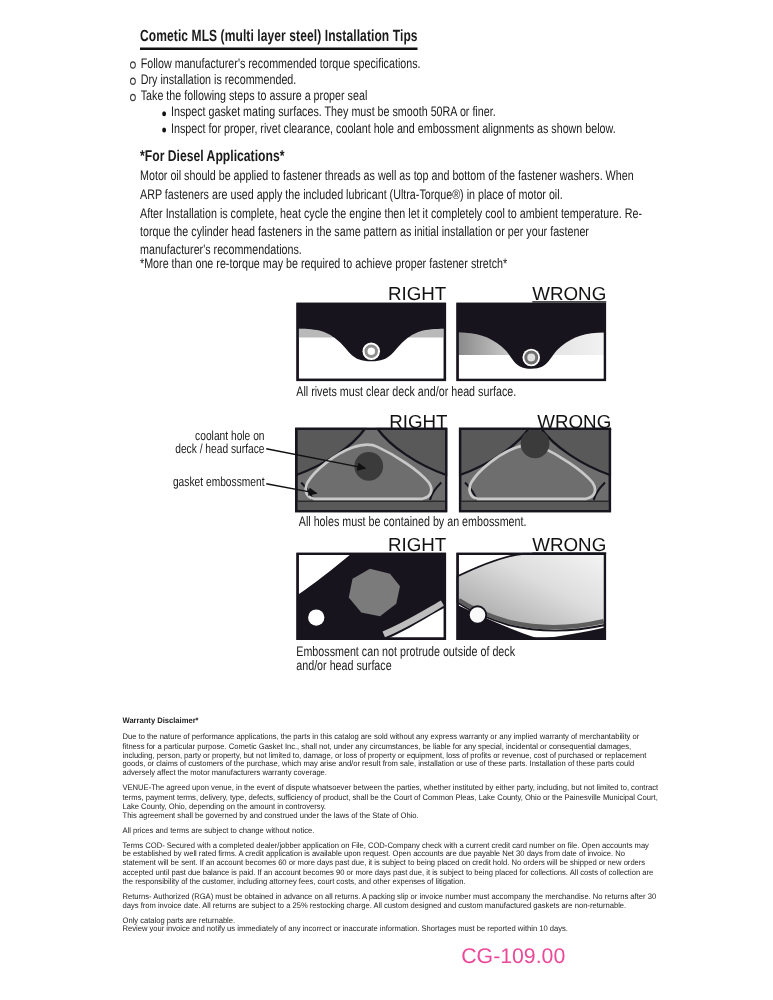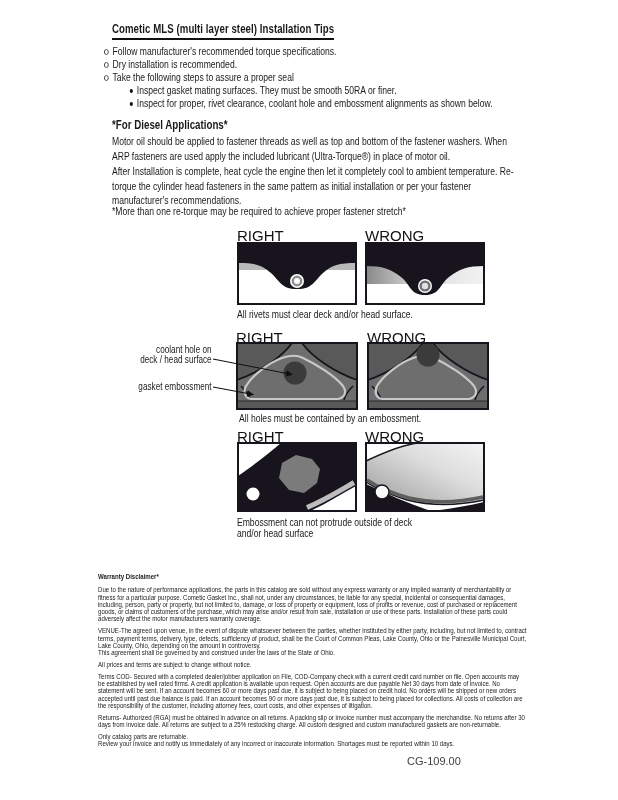--- a/index.html
+++ b/index.html
@@ -25,38 +25,38 @@
   .dot-fill{width:4px;height:4px;background:#111;border-radius:50%;
     display:inline-block;margin-right:5px;flex:0 0 auto;}
 
   .h-diesel{left:112px;top:118px;font-size:12.5px;font-weight:bold;white-space:nowrap;}
   .para{left:112px;font-size:11px;line-height:14.5px;width:520px;}
   .p1{top:134px;}
   .p2{top:164px;}
   .note{left:112px;top:205px;font-size:11px;white-space:nowrap;}
 
   .dg-labels{display:flex;font-size:15px;color:#111;}
-  .dg-labels .cell{width:120px;text-align:left;}
+  .dg-labels .cell{width:120px;text-align:right;}
   .dg-labels.w2 .cell{width:122px;}
   .dg-labels .cell + .cell{margin-left:8px;text-decoration:underline;}
   .dg-labels.w2 .cell + .cell{margin-left:9px;}
   .dg-row{display:flex;}
   .dg-row svg + svg{margin-left:8px;}
   .dg-row.w2 svg + svg{margin-left:9px;}
   .caption{font-size:11px;white-space:nowrap;}
 
   .side-label{font-size:10.5px;line-height:10px;width:138px;text-align:right;
     transform:scaleX(0.78);transform-origin:0 0;}
 
   .legal{left:98px;top:573px;width:452px;font-size:6.4px;line-height:7.3px;color:#222;}
   .legal-h{font-weight:bold;margin-bottom:6px;}
   .legal-p{margin:0 0 4.5px 0;}
   .legal-p.tight{margin-bottom:0;}
 
-  .footer-code{left:407px;top:755px;font-size:11px;color:#404040;}
+  .footer-code{left:369px;top:755px;font-size:17px;color:#ec4899;}
 </style>
 </head>
 <body>
 
 <div class="abs title">Cometic MLS (multi layer steel) Installation Tips</div>
 
 <div class="abs bullets cx">
   <div class="b-line">
     <span class="dot-open"></span>
     <span>Follow manufacturer's recommended torque specifications.</span>

